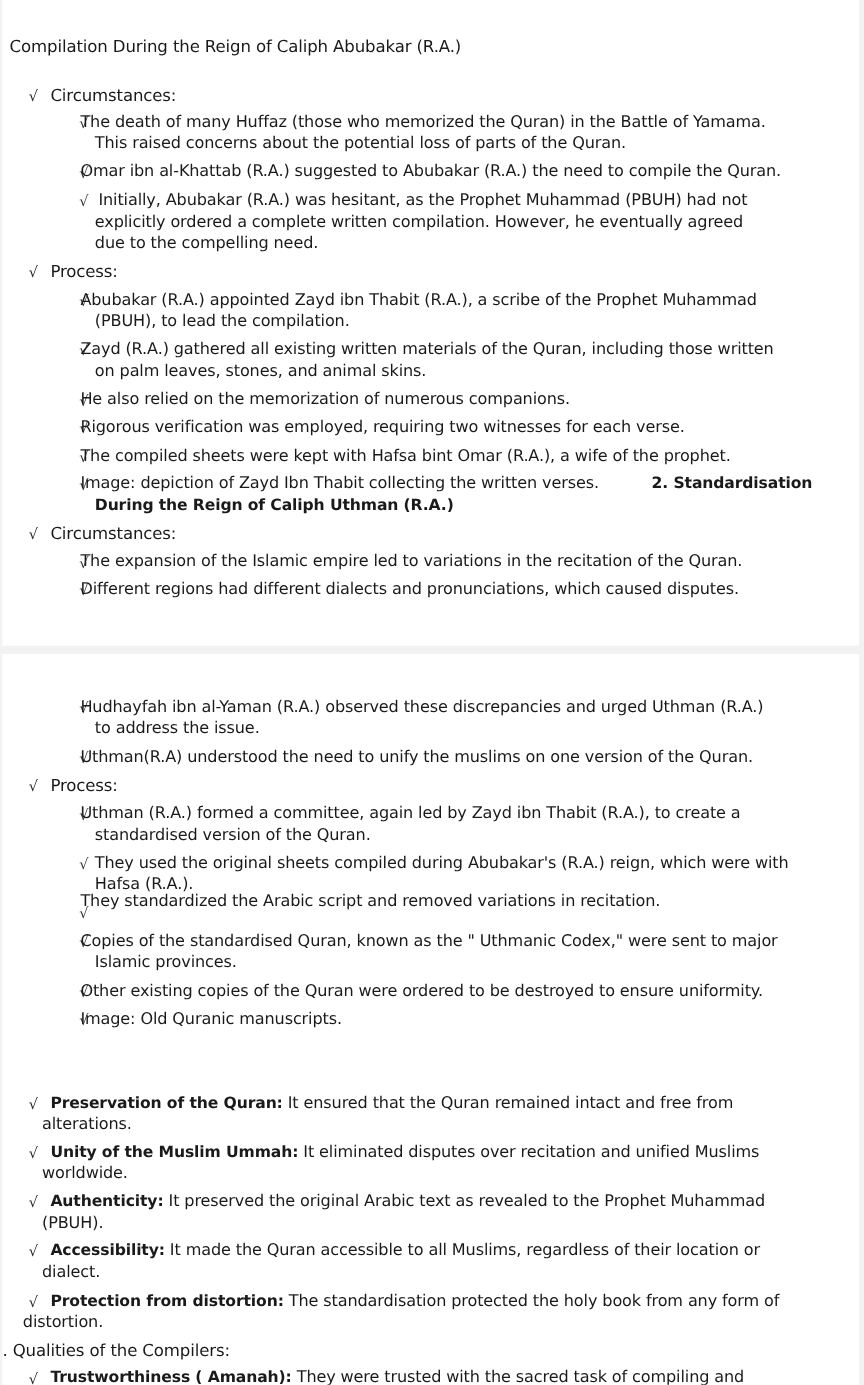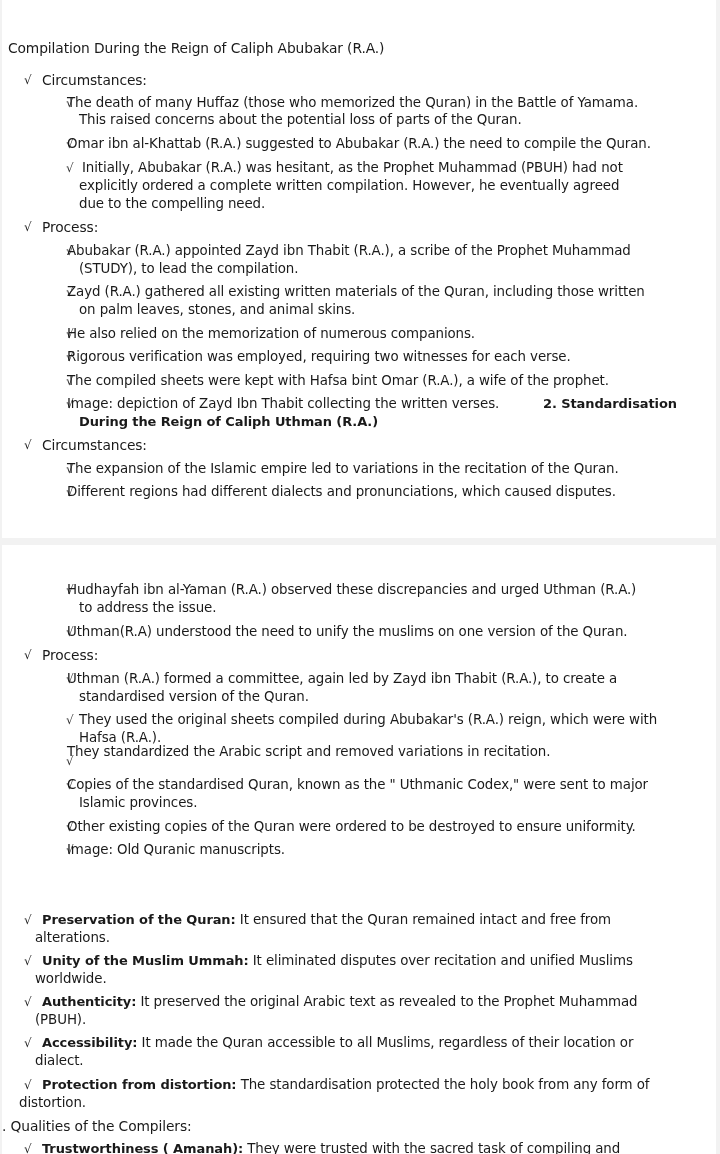--- a/index.html
+++ b/index.html
@@ -29,21 +29,21 @@
   }
   .ovl {
     position: absolute; font-size: 12px; line-height: 18px; color: #333;
   }
   .bold { font-weight: bold; font-size: 13px; }
 </style>
 </head>
 <body>
 
 <div class="page" id="page1">
-  <div class="ln h2" style="left:6px;top:39px;">Compilation  During the Reign of Caliph  Abubakar (R.A.)</div>
+  <div class="ln h2" style="left:6px;top:30px;">Compilation  During the Reign of Caliph  Abubakar (R.A.)</div>
 
   <span class="chk" style="left:22px;top:71px;">√</span>
   <div class="ln sub" style="left:40px;top:71px;">Circumstances:</div>
 
   <div>
     <span class="ovl" style="left:64px;top:94px;">√</span>
     <div class="ln" style="left:65px;top:94px;">The death of many  Huffaz (those who memorized the Quran) in the Battle of    Yamama.</div>
     <div class="ln" style="left:77px;top:111px;">This raised concerns about the potential loss of parts of the Quran.</div>
   </div>
   <div>
@@ -56,21 +56,21 @@
     <div class="ln" style="left:77px;top:177px;">explicitly ordered a complete written compilation. However, he eventually agreed</div>
     <div class="ln" style="left:77px;top:195px;">due to the compelling need.</div>
   </div>
 
   <span class="chk" style="left:22px;top:218px;">√</span>
   <div class="ln sub" style="left:40px;top:218px;">Process:</div>
 
   <div>
     <span class="ovl" style="left:64px;top:242px;">√</span>
     <div class="ln" style="left:65px;top:242px;">Abubakar (R.A.) appointed  Zayd ibn Thabit (R.A.), a scribe of the Prophet Muhammad</div>
-    <div class="ln" style="left:77px;top:260px;">(STUDY), to lead the compilation.</div>
+    <div class="ln" style="left:77px;top:260px;">(PBUH), to lead the compilation.</div>
   </div>
   <div>
     <span class="ovl" style="left:64px;top:283px;">√</span>
     <div class="ln" style="left:65px;top:283px;">Zayd (R.A.) gathered all existing written materials of the Quran, including those written</div>
     <div class="ln" style="left:77px;top:301px;">on palm leaves, stones, and animal skins.</div>
   </div>
   <div>
     <span class="ovl" style="left:64px;top:325px;">√</span>
     <div class="ln" style="left:65px;top:325px;">He also relied on the memorization of numerous companions.</div>
   </div>

